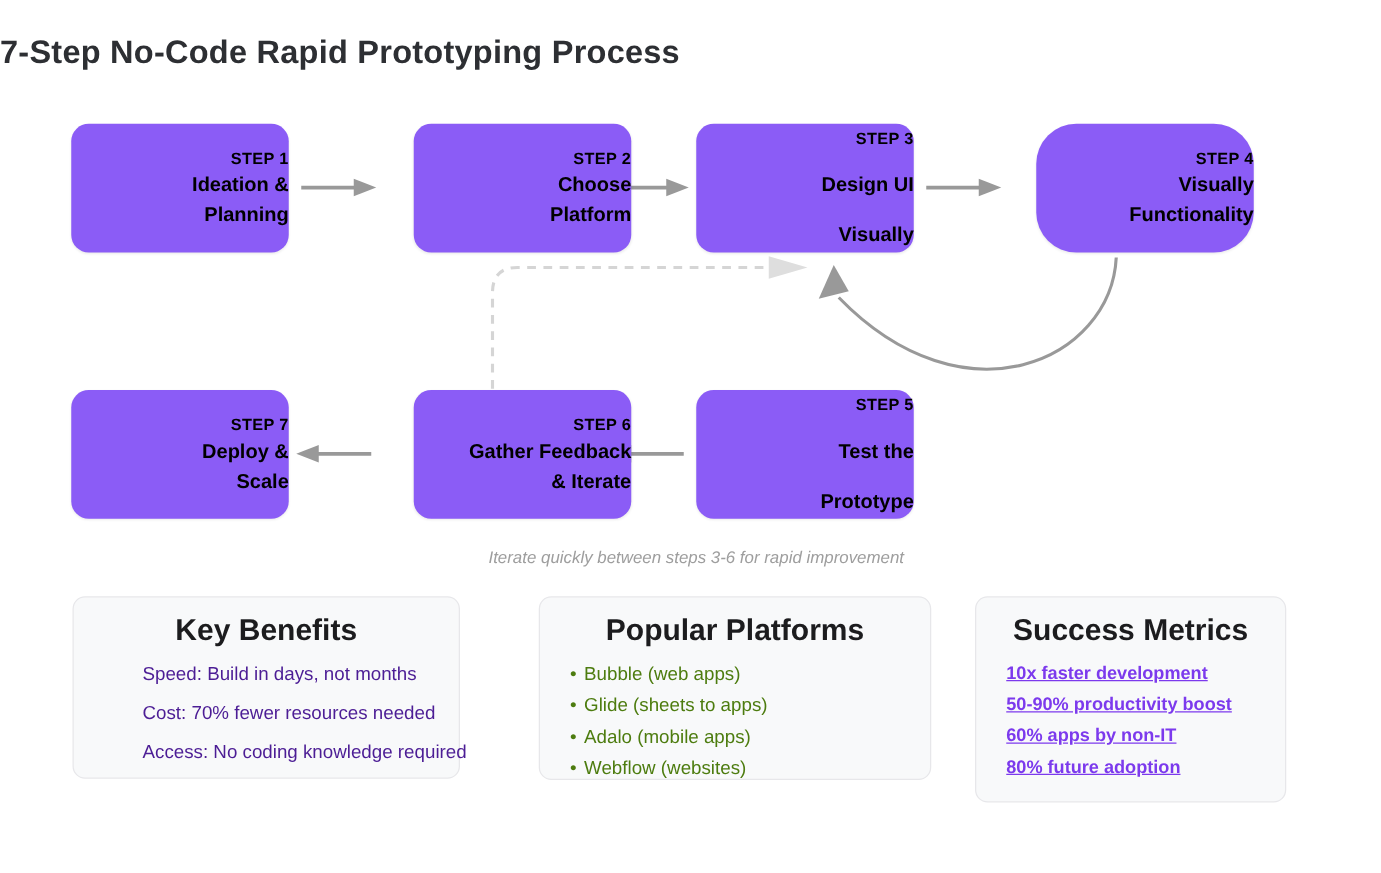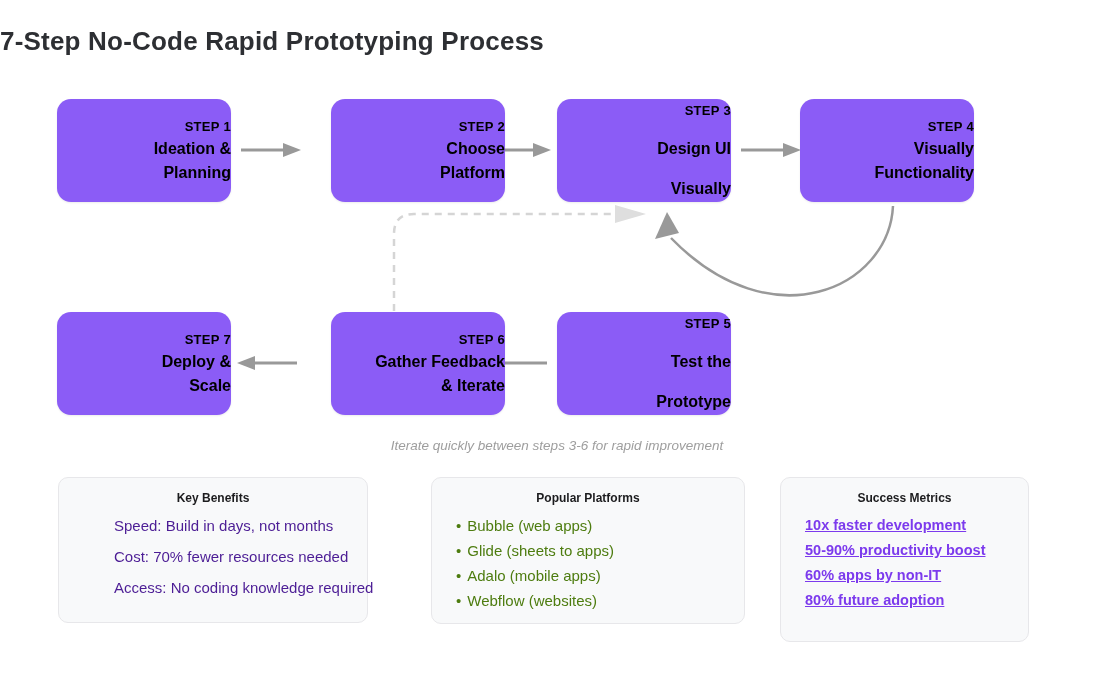--- a/index.html
+++ b/index.html
@@ -44,21 +44,21 @@
     box-shadow: 0 1px 2px rgba(0,0,0,0.08);
   }
   .step .step-label { font-size: 13px; line-height: 20px; letter-spacing: 0.3px; }
   .step .step-line  { font-size: 16px; line-height: 23.5px; }
 
   .row-top    { top: 99px; }
   .row-bottom { top: 312px; padding-left: 24px; }
   .col-1 { left: 57px; }
   .col-2 { left: 307px; margin-left: 24px; }
   .col-3 { left: 557px; gap: 16px; }
-  .col-4 { left: 800px; }
+  .col-4 { left: 829px; border-radius: 32px; }
 
   
   #arrow-layer {
     position: absolute;
     top: 0; left: 0;
     width: 1105px;
     height: 698px;
     pointer-events: none;
   }
 
@@ -78,21 +78,21 @@
   .card {
     position: absolute;
     top: 477px;
     background: #f8f9fa;
     border: 1px solid #e7e7ea;
     border-radius: 10px;
   }
   .card h2 {
     margin: 13px 0 0 0;
     text-align: center;
-    font-size: 12px;
+    font-size: 24px;
     font-weight: bold;
     color: #1c1c1e;
   }
   #card-benefits  { left: 58px;  width: 310px; height: 146px; }
   #card-platforms { left: 431px; width: 314px; height: 147px; }
   #card-metrics   { left: 780px; width: 249px; height: 165px; }
 
   .benefits-list {
     margin: 5px 0 0 55px;
     font-size: 15px;

